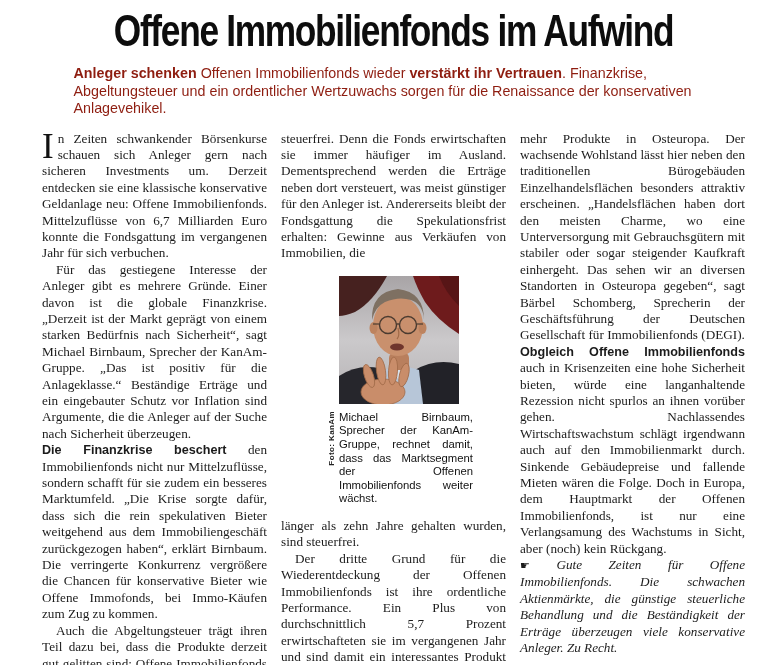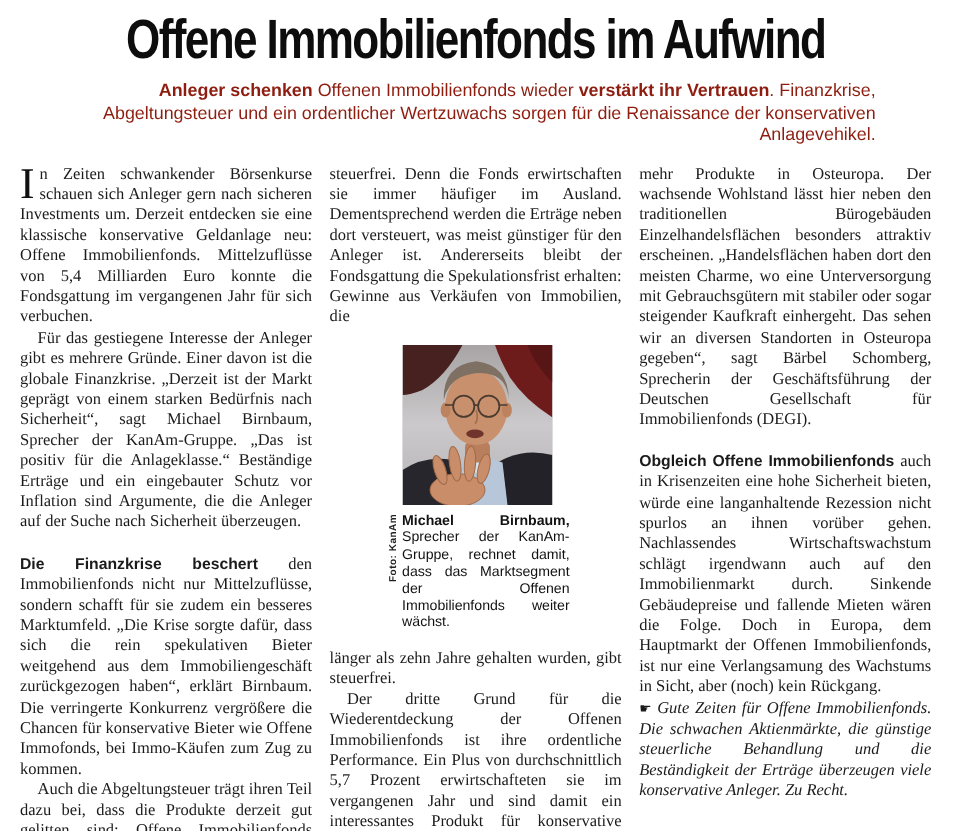--- a/index.html
+++ b/index.html
@@ -1,17 +1,17 @@
 <!DOCTYPE html>
 <html lang="de"><head>
 <meta charset="utf-8">
 <style>
   html,body{margin:0;padding:0;}
   body{background:#ffffff;width:770px;height:665px;overflow:hidden;}
-  .page{position:relative;width:770px;height:665px;background:#fff;box-sizing:border-box;padding:6px 25px 0 16px;}
+  .page{position:relative;width:770px;height:665px;background:#fff;box-sizing:border-box;padding:6px 25px 0 42px;}
 
   
   .title{
     margin:2px 0 0 0;
     font-family:"Liberation Sans",sans-serif;
     font-weight:700;
     font-size:41px;
     letter-spacing:-1.5px;
     color:#0d0d0d;
     text-align:center;
@@ -21,38 +21,38 @@
   }
 
   
   .standfirst{
     margin:10px auto 13px auto;
     max-width:640px;
     font-family:"Liberation Sans",sans-serif;
     font-size:14.3px;
     line-height:17.5px;
     color:#8e1d10;
-    text-align:right;
+    text-align:left;
   }
   .standfirst b{font-weight:700;}
 
   
   .columns{display:flex;gap:14px;}
   .col{flex:1 1 0;min-width:0;}
   p.body{
     margin:0;
     font-family:"Liberation Serif",serif;
     font-size:13.2px;
     line-height:16.4px;
     color:#1b1b1b;
     text-align:justify;
     hyphens:auto;
   }
   p.indent{text-indent:14px;}
-  p.lead-para{margin-top:17px;}
+  p.lead-para{}
   .lead{
     font-family:"Liberation Sans",sans-serif;
     font-weight:700;
     font-size:12.6px;
   }
   .dropcap{
     float:left;
     font-family:"Liberation Serif",serif;
     font-size:35px;
     line-height:29px;
@@ -83,40 +83,40 @@
   .photo svg{display:block;}
   .caption{
     margin-top:7px;
     width:134px;
     font-family:"Liberation Sans",sans-serif;
     font-size:11.3px;
     line-height:13.6px;
     color:#111;
     text-align:justify;
   }
-  .caption b{font-weight:700;}
+  .caption b{font-weight:400;}
 
   
   p.closing{position:relative;}
   p.closing i{font-style:italic;}
   .pointer{font-family:"DejaVu Sans",sans-serif;font-size:11px;}
 </style>
 </head>
 <body>
 
 <div class="page">
 
   <h1 class="title">Offene Immobilienfonds im Aufwind</h1>
 
   <p class="standfirst"><b>Anleger schenken</b><span> Offenen Immobilienfonds wieder </span><b>verstärkt ihr Vertrauen</b><span>. Finanzkrise, Abgeltungsteuer und ein ordentlicher Wertzuwachs sorgen für die Renaissance der konservativen Anlagevehikel.</span></p>
 
   <div class="columns">
 
     <div class="col">
-      <p class="body"><span class="dropcap">I</span><span>n Zeiten schwankender Börsenkurse schauen sich Anleger gern nach sicheren Investments um. Derzeit entdecken sie eine klassische konservative Geldanlage neu: Offene Immobilienfonds. Mittelzuflüsse von 5,4 Milliarden Euro konnte die Fondsgattung im vergangenen Jahr für sich verbuchen.</span></p>
+      <p class="body"><span class="dropcap">I</span><span>n Zeiten schwankender Börsenkurse schauen sich Anleger gern nach sicheren Investments um. Derzeit entdecken sie eine klassische konservative Geldanlage neu: Offene Immobilienfonds. Mittelzuflüsse von 6,7 Milliarden Euro konnte die Fondsgattung im vergangenen Jahr für sich verbuchen.</span></p>
       <p class="body indent">Für das gestiegene Interesse der Anleger gibt es mehrere Gründe. Einer davon ist die globale Finanzkrise. „Derzeit ist der Markt geprägt von einem starken Bedürfnis nach Sicherheit“, sagt Michael Birnbaum, Sprecher der KanAm-Gruppe. „Das ist positiv für die Anlageklasse.“ Beständige Erträge und ein eingebauter Schutz vor Inflation sind Argumente, die die Anleger auf der Suche nach Sicherheit überzeugen.</p>
       <p class="body lead-para"><b class="lead">Die Finanzkrise beschert</b><span> den Immobilienfonds nicht nur Mittelzuflüsse, sondern schafft für sie zudem ein besseres Marktumfeld. „Die Krise sorgte dafür, dass sich die rein spekulativen Bieter weitgehend aus dem Immobiliengeschäft zurückgezogen haben“, erklärt Birnbaum. Die verringerte Konkurrenz vergrößere die Chancen für konservative Bieter wie Offene Immofonds, bei Immo-Käufen zum Zug zu kommen.</span></p>
       <p class="body indent">Auch die Abgeltungsteuer trägt ihren Teil dazu bei, dass die Produkte derzeit gut gelitten sind: Offene Immobilienfonds gelten als Gewinner der Reform. Einerseits sind die Erträge für deutsche Anleger größtenteils</p>
     </div>
 
     <div class="col">
       <p class="body">steuerfrei. Denn die Fonds erwirtschaften sie immer häufiger im Ausland. Dementsprechend werden die Erträge neben dort versteuert, was meist günstiger für den Anleger ist. Andererseits bleibt der Fondsgattung die Spekulationsfrist erhalten: Gewinne aus Verkäufen von Immobilien, die</p>
 
       <figure class="photo-block">
         <div class="credit">Foto: KanAm</div>
@@ -163,21 +163,21 @@
               <ellipse cx="30" cy="100" rx="4.5" ry="12" transform="rotate(-18 30 100)"></ellipse>
               <ellipse cx="42" cy="95" rx="4.5" ry="14" transform="rotate(-8 42 95)"></ellipse>
               <ellipse cx="54" cy="95" rx="4.5" ry="14" transform="rotate(4 54 95)"></ellipse>
               <ellipse cx="65" cy="99" rx="4.5" ry="12" transform="rotate(14 65 99)"></ellipse>
             </g>
           </svg>
         </div>
         <figcaption class="caption"><b>Michael Birnbaum,</b><span> Sprecher der KanAm-Gruppe, rechnet damit, dass das Marktsegment der Offenen Immobilienfonds weiter wächst.</span></figcaption>
       </figure>
 
-      <p class="body">länger als zehn Jahre gehalten wurden, gibt steuerfrei.</p>
+      <p class="body">länger als zehn Jahre gehalten wurden, sind steuerfrei.</p>
       <p class="body indent">Der dritte Grund für die Wiederentdeckung der Offenen Immobilienfonds ist ihre ordentliche Performance. Ein Plus von durchschnittlich 5,7 Prozent erwirtschafteten sie im vergangenen Jahr und sind damit ein interessantes Produkt für konservative Anleger.</p>
 
     </div>
 
     <div class="col">
       <p class="body">mehr Produkte in Osteuropa. Der wachsende Wohlstand lässt hier neben den traditionellen Bürogebäuden Einzelhandelsflächen besonders attraktiv erscheinen. „Handelsflächen haben dort den meisten Charme, wo eine Unterversorgung mit Gebrauchsgütern mit stabiler oder sogar steigender Kaufkraft einhergeht. Das sehen wir an diversen Standorten in Osteuropa gegeben“, sagt Bärbel Schomberg, Sprecherin der Geschäftsführung der Deutschen Gesellschaft für Immobilienfonds (DEGI).</p>
       <p class="body lead-para"><b class="lead">Obgleich Offene Immobilienfonds</b><span> auch in Krisenzeiten eine hohe Sicherheit bieten, würde eine langanhaltende Rezession nicht spurlos an ihnen vorüber gehen. Nachlassendes Wirtschaftswachstum schlägt irgendwann auch auf den Immobilienmarkt durch. Sinkende Gebäudepreise und fallende Mieten wären die Folge. Doch in Europa, dem Hauptmarkt der Offenen Immobilienfonds, ist nur eine Verlangsamung des Wachstums in Sicht, aber (noch) kein Rückgang.</span></p>
       <p class="body closing"><span class="pointer">☛</span> <i>Gute Zeiten für Offene Immobilienfonds. Die schwachen Aktienmärkte, die günstige steuerliche Behandlung und die Beständigkeit der Erträge überzeugen viele konservative Anleger. Zu Recht.</i></p>
     </div>
 

